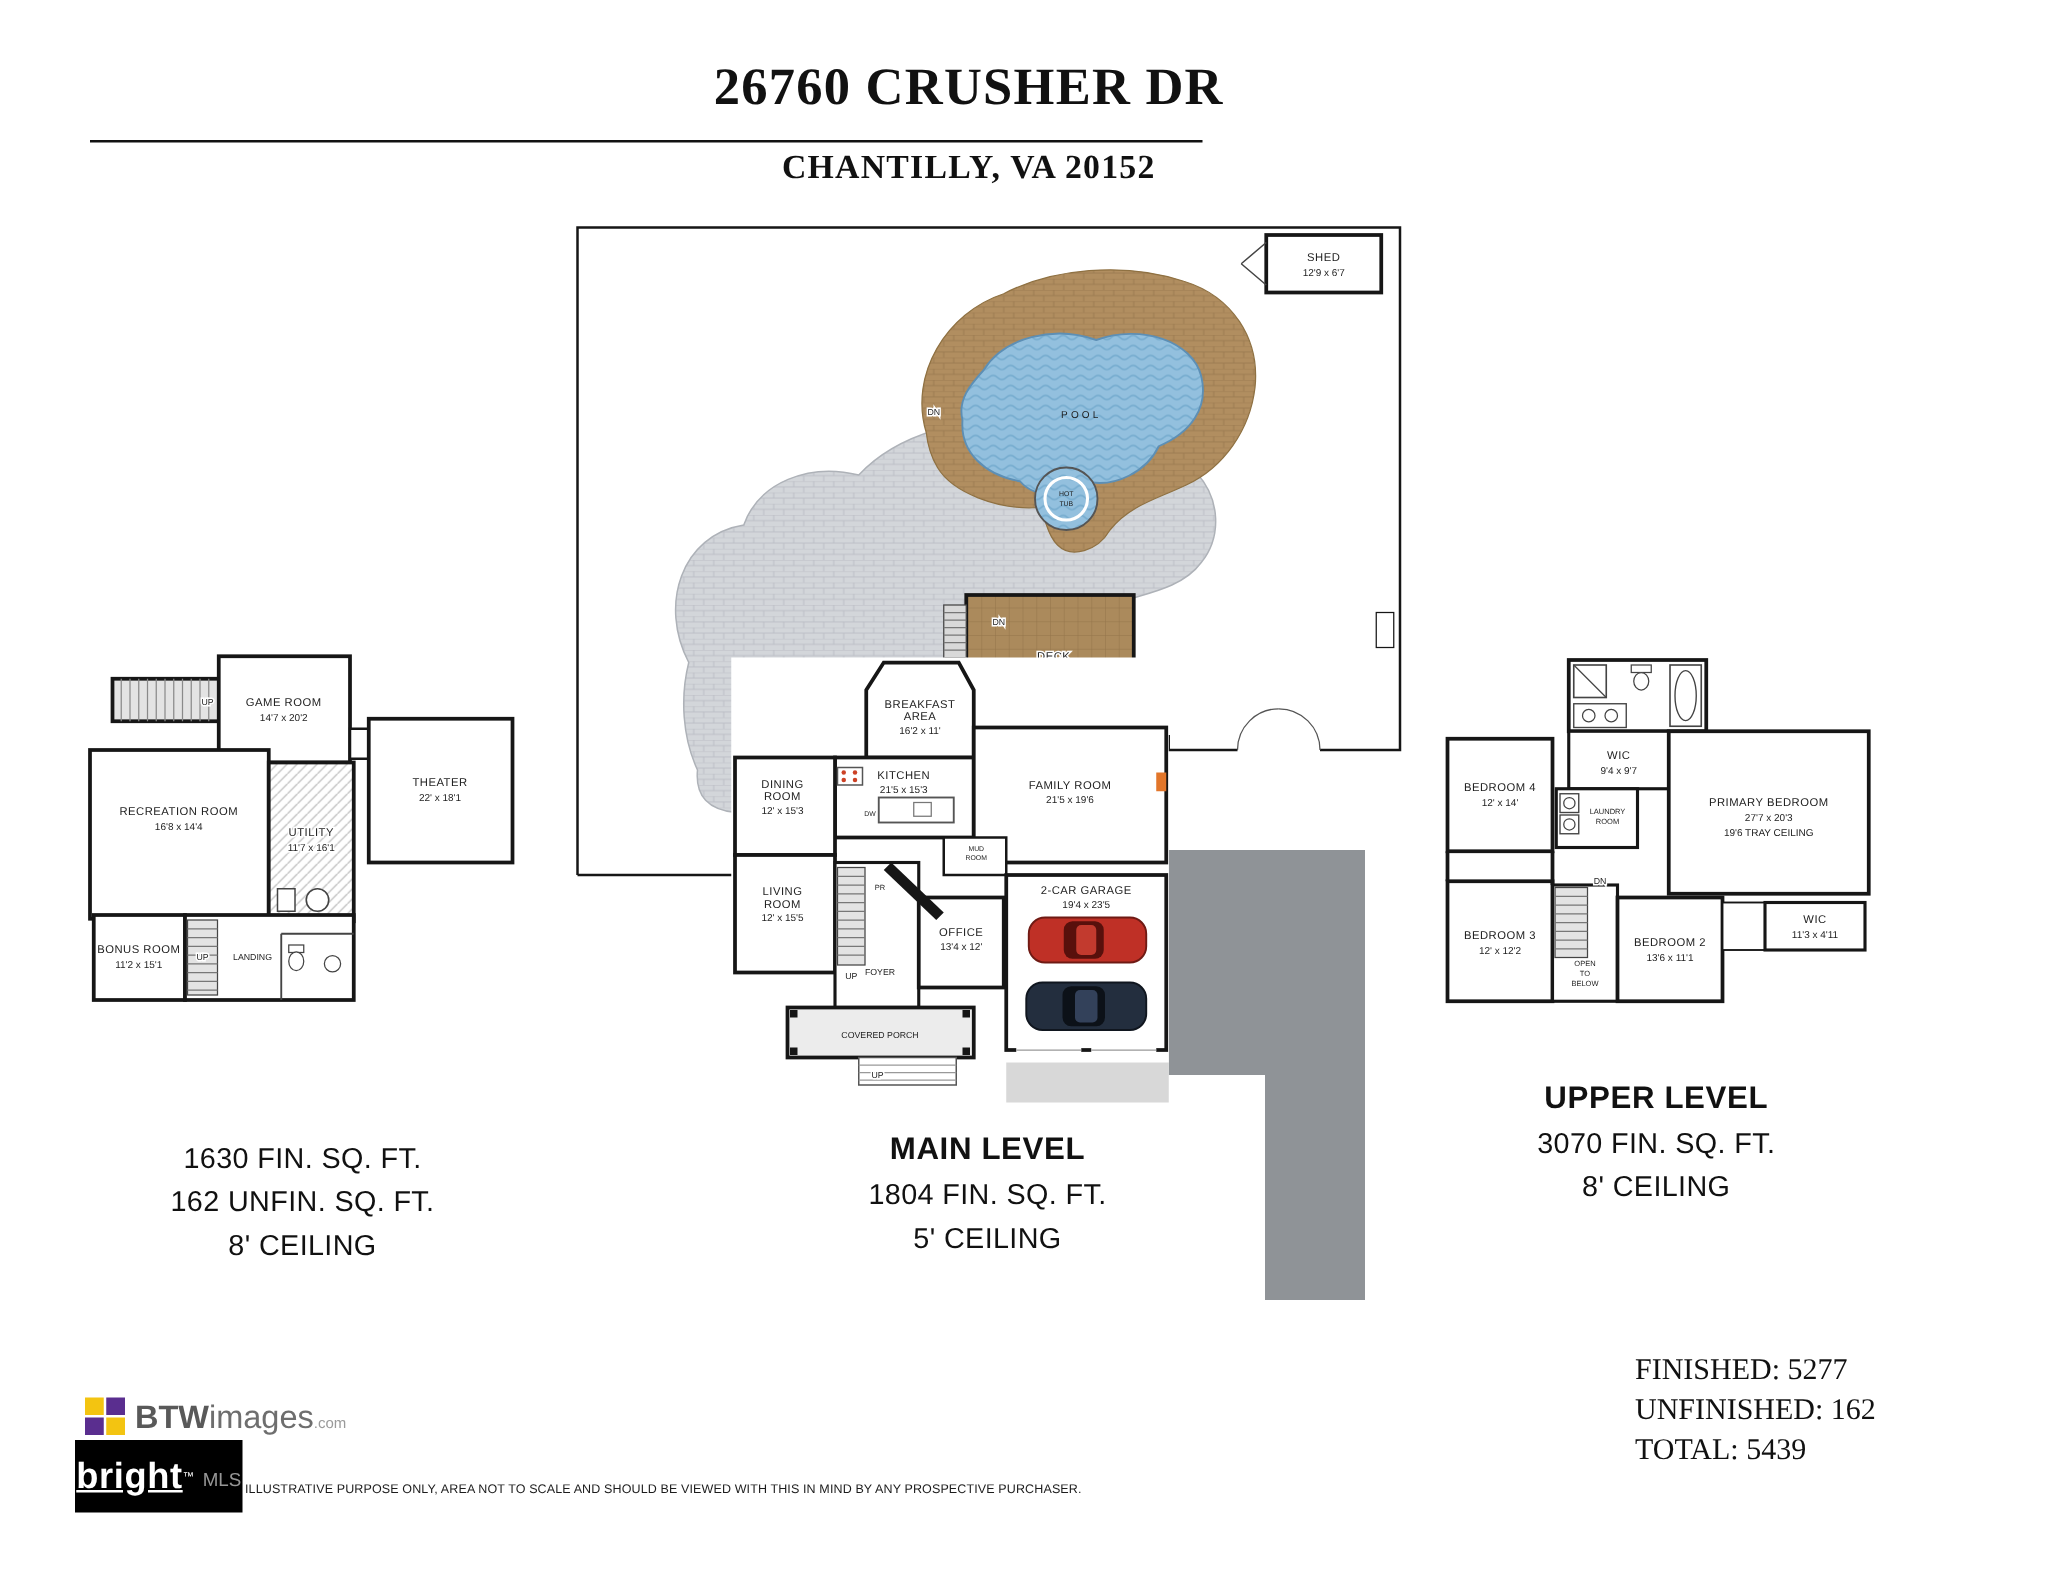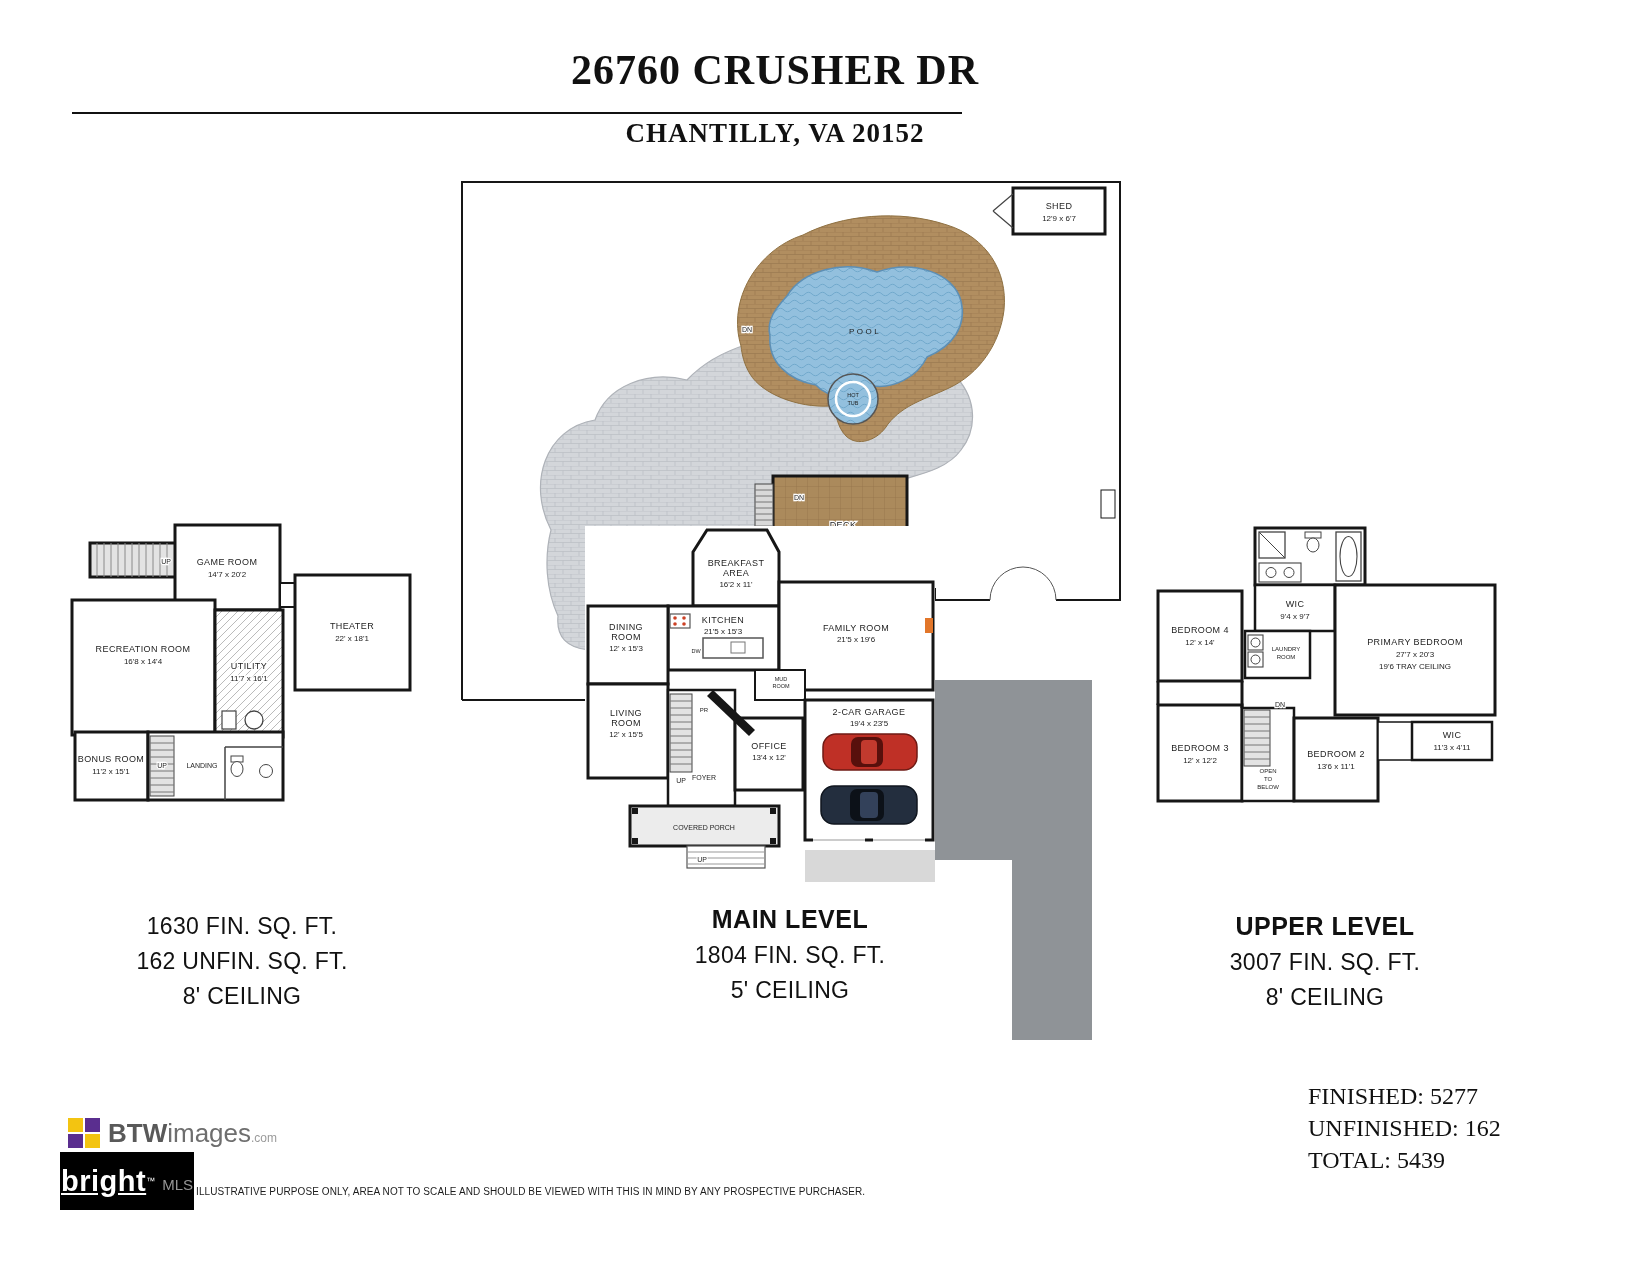--- a/index.html
+++ b/index.html
@@ -313,23 +313,23 @@
   <div class="abs caption" style="left:82px;top:905px">
     <div class="cap-line">1630 FIN. SQ. FT.</div>
     <div class="cap-line">162 UNFIN. SQ. FT.</div>
     <div class="cap-line">8' CEILING</div>
   </div>
   <div class="abs caption" style="left:630px;top:905px">
     <div class="cap-title">MAIN LEVEL</div>
     <div class="cap-line">1804 FIN. SQ. FT.</div>
     <div class="cap-line">5' CEILING</div>
   </div>
-  <div class="abs caption" style="left:1165px;top:912px">
+  <div class="abs caption" style="left:1165px;top:864px">
     <div class="cap-title">UPPER LEVEL</div>
-    <div class="cap-line">3007 FIN. SQ. FT.</div>
+    <div class="cap-line">3070 FIN. SQ. FT.</div>
     <div class="cap-line">8' CEILING</div>
   </div>
 
   <div class="abs totals">
     <div>FINISHED: 5277</div>
     <div>UNFINISHED: 162</div>
     <div>TOTAL: 5439</div>
   </div>
 
   <div class="abs btw">

